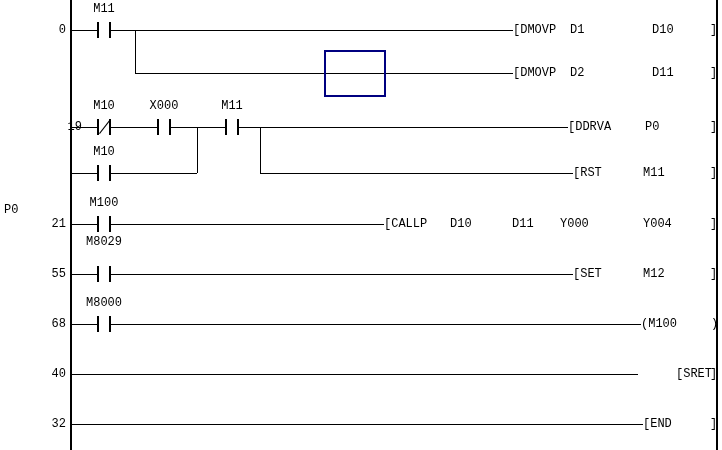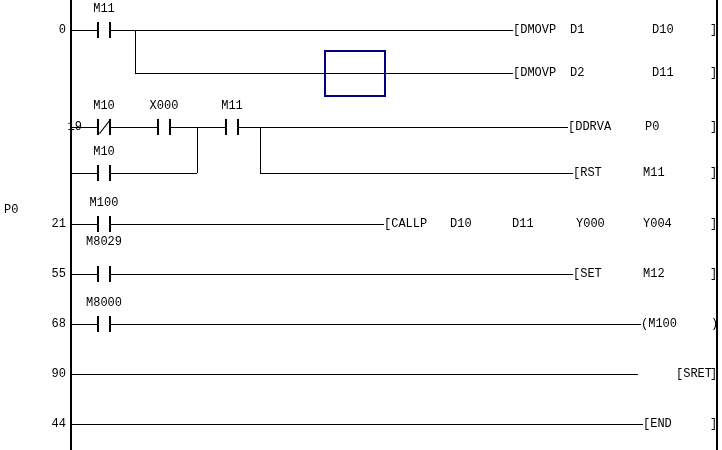--- a/index.html
+++ b/index.html
@@ -86,21 +86,21 @@
   <div class="txt" style="left:4px; top:203px">P0</div>
   <div class="step" style="left:6px; top:217px">21</div>
   <div class="h" style="left:72px; top:224px; width:312px"></div>
 
   <div class="clabel" style="left:104px; top:197px">M100</div>
   <div class="contact" style="left:97px; top:216px"></div>
 
   <div class="txt" style="left:384px; top:217px">[CALLP</div>
   <div class="txt" style="left:450px; top:217px">D10</div>
   <div class="txt" style="left:512px; top:217px">D11</div>
-  <div class="txt" style="left:576px; top:217px">Y000</div>
+  <div class="txt" style="left:560px; top:217px">Y000</div>
   <div class="txt" style="left:643px; top:217px">Y004</div>
   <div class="txt" style="left:710px; top:217px">]</div>
 
   <div class="step" style="left:6px; top:267px">55</div>
   <div class="h" style="left:72px; top:274px; width:501px"></div>
 
   <div class="clabel" style="left:104px; top:236px">M8029</div>
   <div class="contact" style="left:97px; top:266px"></div>
 
   <div class="txt" style="left:573px; top:267px">[SET</div>
@@ -109,23 +109,23 @@
 
   <div class="step" style="left:6px; top:317px">68</div>
   <div class="h" style="left:72px; top:324px; width:569px"></div>
 
   <div class="clabel" style="left:104px; top:297px">M8000</div>
   <div class="contact" style="left:97px; top:316px"></div>
 
   <div class="txt" style="left:641px; top:317px">(M100</div>
   <div class="txt" style="left:711px; top:317px">)</div>
 
-  <div class="step" style="left:6px; top:367px">90</div>
+  <div class="step" style="left:6px; top:367px">40</div>
   <div class="h" style="left:72px; top:374px; width:566px"></div>
   <div class="txt" style="left:676px; top:367px">[SRET</div>
   <div class="txt" style="left:710px; top:367px">]</div>
 
-  <div class="step" style="left:6px; top:417px">44</div>
+  <div class="step" style="left:6px; top:417px">32</div>
   <div class="h" style="left:72px; top:424px; width:571px"></div>
   <div class="txt" style="left:643px; top:417px">[END</div>
   <div class="txt" style="left:710px; top:417px">]</div>
 
 </div>
 
 </body></html>

